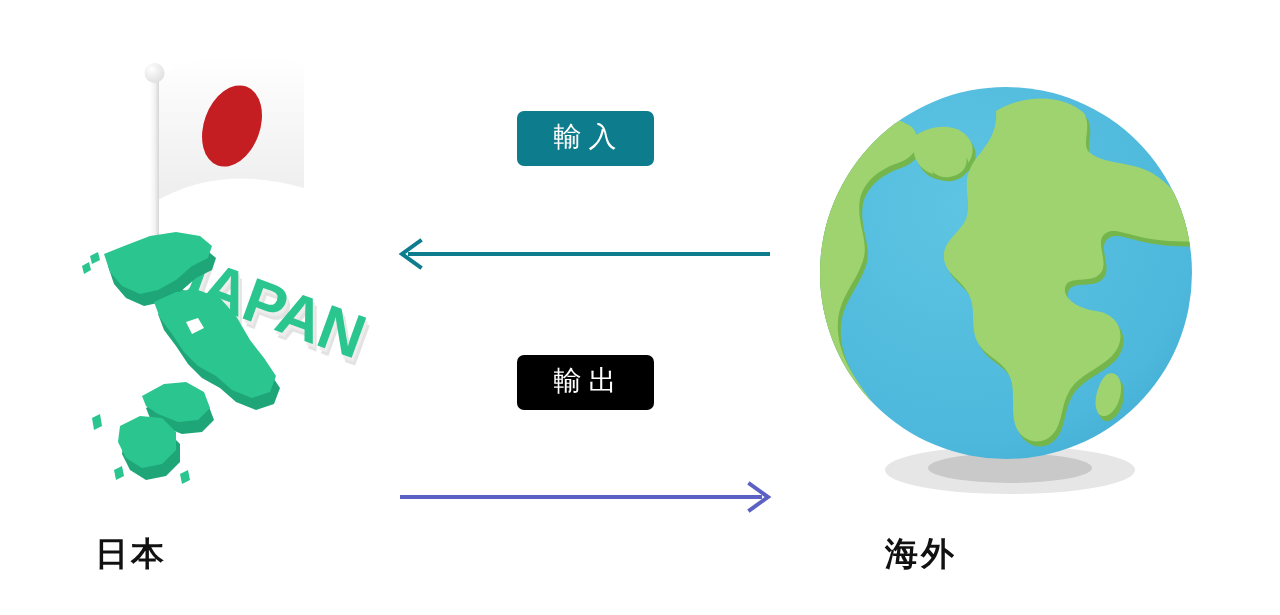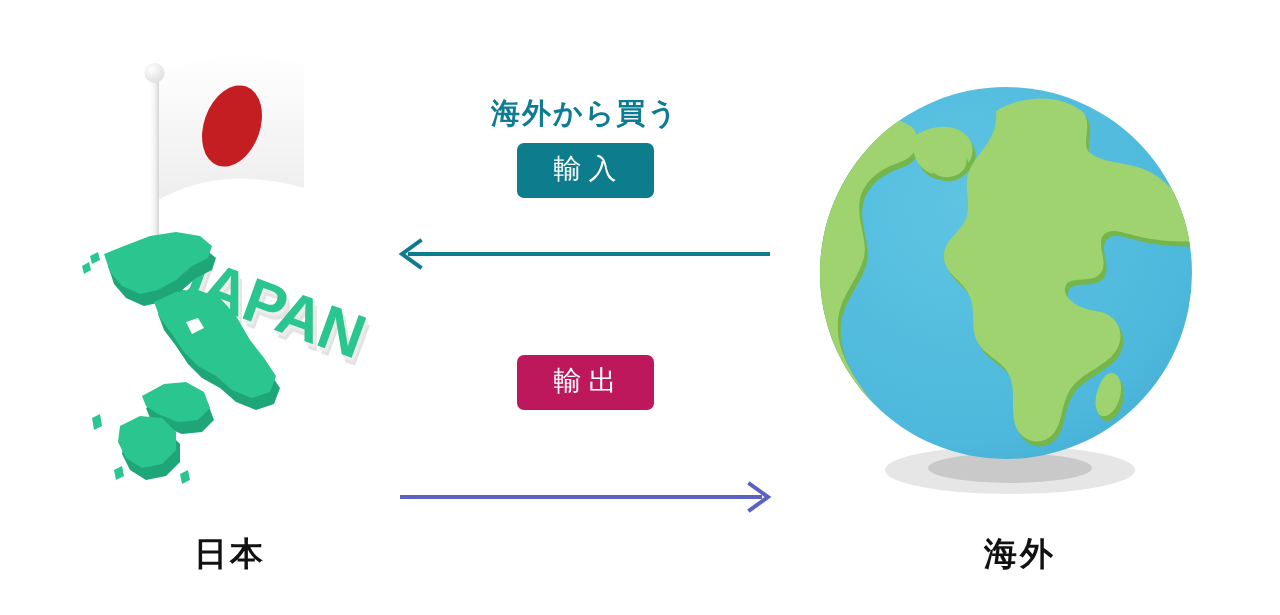--- a/index.html
+++ b/index.html
@@ -73,21 +73,21 @@
     padding: 11px 30px 13px 30px;
     border-radius: 7px;
     color: #ffffff;
     font-size: 28px;
     font-weight: normal;
     letter-spacing: 7px;
     text-indent: 7px;
     line-height: 1.1;
   }
   .badge-import { background: #0D7C8C; }
-  .badge-export { background: #be185d; }
+  .badge-export { background: #000000; }
 
   .flow-arrow {
     position: absolute;
     left: 390px;
     width: 390px;
     height: 34px;
   }
   .arrow-import { top: 237px; }
   .arrow-export { top: 480px; }
   .flow-arrow svg { display: block; }
@@ -102,21 +102,20 @@
   }
   .globe-illustration svg { display: block; }
 
   
   .region-label {
     position: absolute;
     font-size: 33px;
     font-weight: bold;
     color: #111111;
     letter-spacing: 3px;
-    text-align: center;
     white-space: nowrap;
   }
   .label-japan {
     left: 95px;
     top: 532px;
     width: 270px;
   }
   .label-overseas {
     left: 885px;
     top: 532px;
@@ -197,21 +196,20 @@
                  L62 428 L46 418 L38 402 Z" fill="#2BC58F"></path>
 
         <path d="M12 378 L20 374 L22 386 L14 390 Z" fill="#2BC58F"></path>
         <path d="M34 430 L42 426 L44 436 L36 440 Z" fill="#2BC58F"></path>
         <path d="M100 434 L108 430 L110 440 L102 444 Z" fill="#2BC58F"></path>
       </g>
     </svg>
   </div>
 
   <div class="flow-block flow-import">
-    <p class="flow-caption caption-import"><span>海外</span><span class="hl">から</span><span>買う</span></p>
     <div class="flow-badge badge-import">輸入</div>
   </div>
 
   <div class="flow-arrow arrow-import">
     <svg width="390" height="34" viewBox="0 0 390 34" xmlns="http://www.w3.org/2000/svg">
       <line x1="18" y1="17" x2="380" y2="17" stroke="#0D7C8C" stroke-width="4"></line>
       <polyline points="30,4 12,17 30,30" fill="none" stroke="#0D7C8C" stroke-width="4" stroke-linecap="square" stroke-linejoin="miter"></polyline>
     </svg>
   </div>
 

